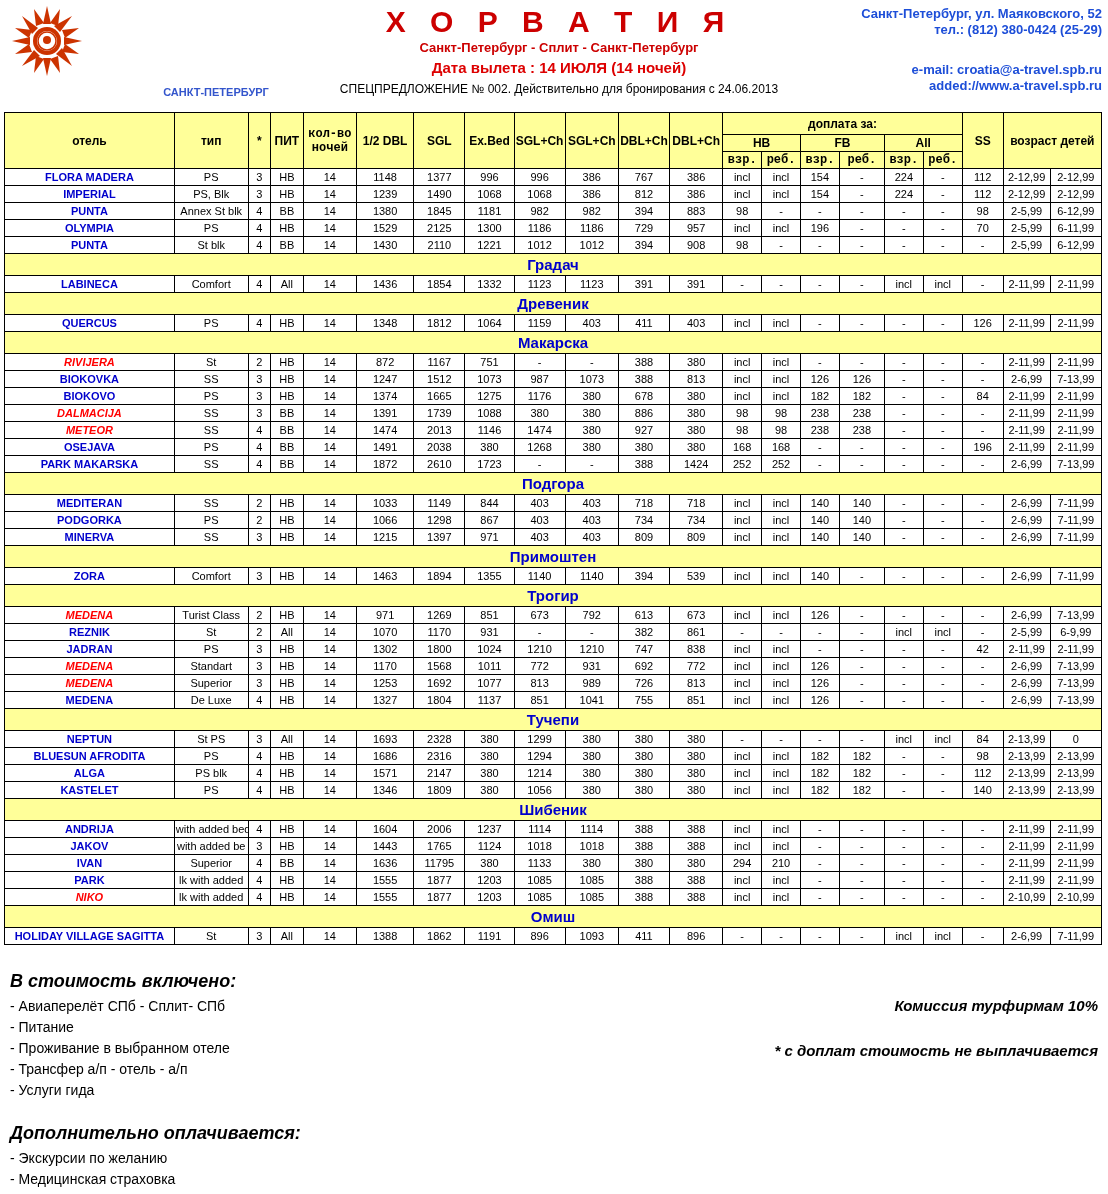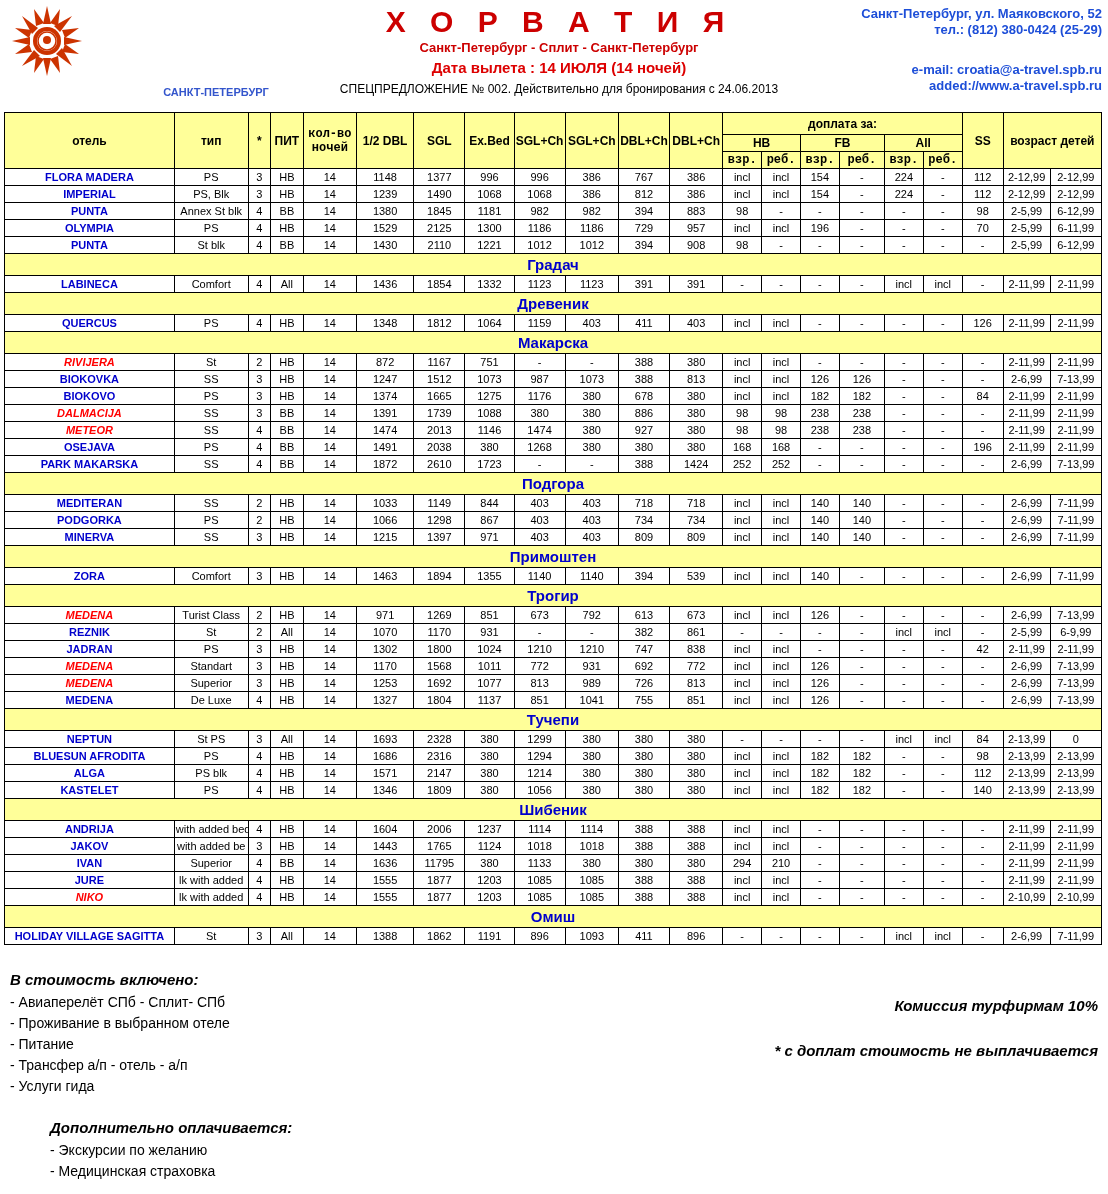--- a/index.html
+++ b/index.html
@@ -44,23 +44,23 @@
   tr.section td {
     background: #ffff99; color: #0000cc;
     font-weight: bold; font-size: 15px; height: 22px;
   }
   tr.hrow1 th { height: 22px; }
   tr.hrow2 th, tr.hrow3 th { height: 17px; font-size: 12px; }
   th.small-h { font-size: 11px; font-family: Liberation Mono, monospace; }
   
   .page-footer { display: flex; margin: 26px 10px 0 10px; }
   .foot-left { width: 620px; }
-  .foot-title { font-size: 15px; font-weight: bold; font-style: italic; margin-bottom: 4px; }
+  .foot-title { font-size: 18px; font-weight: bold; font-style: italic; margin-bottom: 4px; }
   .foot-list { list-style: none; font-size: 14px; line-height: 21px; }
-  .foot-block2 { margin-top: 22px; margin-left: 40px; }
+  .foot-block2 { margin-top: 22px; }
   .foot-right { flex: 1; text-align: right; font-size: 15px; font-weight: bold; font-style: italic; padding-top: 26px; }
   .foot-right .note { margin-top: 28px; }
 </style>
 </head>
 <body>
 
 <div class="page-header">
   <div class="logo-block">
     <div class="logo-row">
       <span class="sun">
@@ -938,21 +938,21 @@
     <td class="c">-</td>
     <td class="c">-</td>
     <td class="c">-</td>
     <td class="c">-</td>
     <td class="c">-</td>
     <td class="c">2-11,99</td>
     <td class="c">2-11,99</td>
   </tr>
 
   <tr class="hotel-row">
-    <td class="hotel">JURE</td>
+    <td class="hotel">PARK</td>
     <td class="c typ">lk with added</td>
     <td class="c">4</td>
     <td class="c">HB</td>
     <td class="c">14</td>
     <td class="c">1555</td>
     <td class="c">1877</td>
     <td class="c">1203</td>
     <td class="c">1085</td>
     <td class="c">1085</td>
     <td class="c">388</td>
@@ -1020,22 +1020,22 @@
     <td class="c">7-11,99</td>
   </tr>
 </tbody>
 </table>
 
 <div class="page-footer">
   <div class="foot-left">
     <div class="foot-title">В стоимость включено:</div>
     <ul class="foot-list">
         <li>- Авиаперелёт СПб - Сплит- СПб</li>
+        <li>- Питание</li>
         <li>- Проживание в выбранном отеле</li>
-        <li>- Питание</li>
         <li>- Трансфер а/п - отель - а/п</li>
         <li>- Услуги гида</li>
       </ul>
     <div class="foot-block2">
       <div class="foot-title">Дополнительно оплачивается:</div>
       <ul class="foot-list">
           <li>- Экскурсии по желанию</li>
           <li>- Медицинская страховка</li>
         </ul>
     </div>

